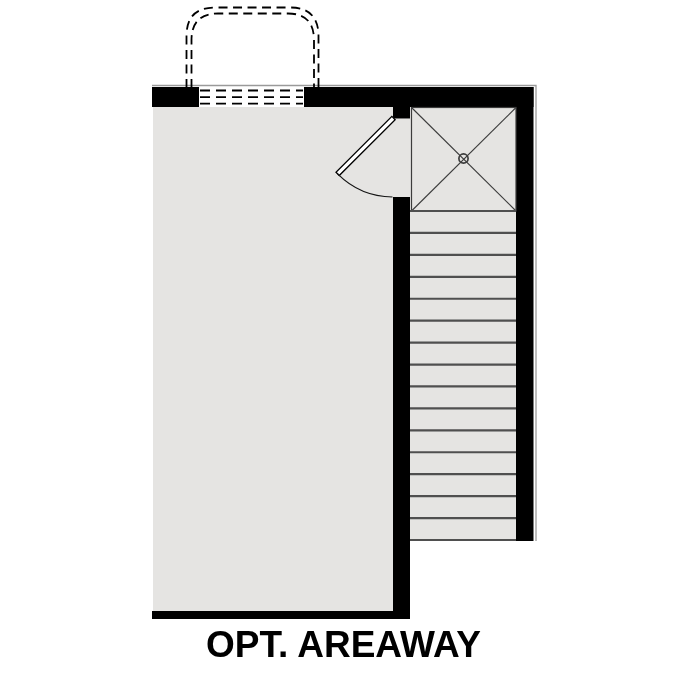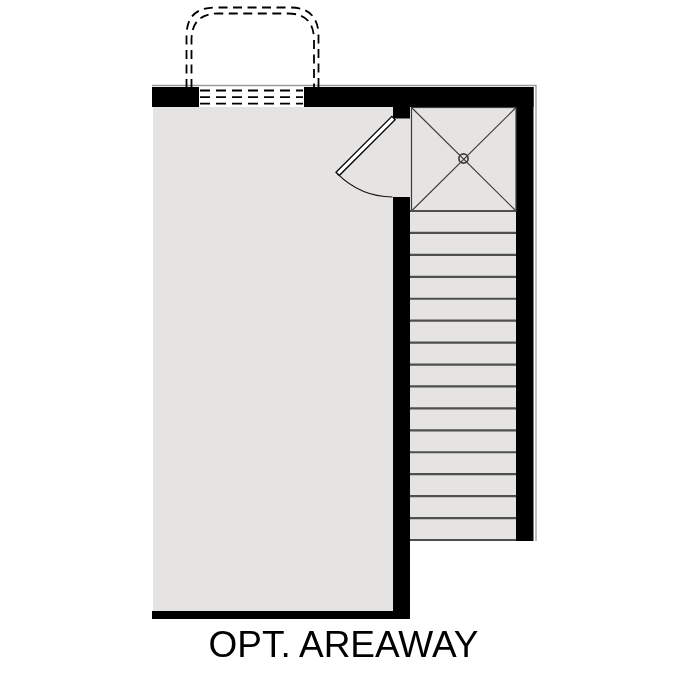--- a/index.html
+++ b/index.html
@@ -17,21 +17,21 @@
   .detail { stroke: var(--detail-line, #3c3c3c); fill: none; }
   .tread  { stroke: var(--tread-line, #4f4f4f); stroke-width: 2.2; }
   .hair   { stroke: var(--hairline, #9a9a9a); stroke-width: 1.3; fill: none; }
   .dash   { stroke: #000; stroke-width: 1.8; fill: none; }
   .leaf   { fill: var(--door-leaf, #fff); stroke: #000; stroke-width: 1.3; }
   .arc    { stroke: #151515; stroke-width: 1.2; fill: none; }
   .plan-label {
     position: absolute;
     left: 0; top: 624px; width: 687px;
     text-align: center;
-    font-weight: normal;
+    font-weight: bold;
     font-size: 37px;
     letter-spacing: 0px;
     color: var(--label-color, #000);
     white-space: nowrap;
   }
 </style>
 </head>
 <body>
 
 <div class="canvas-wrap">

